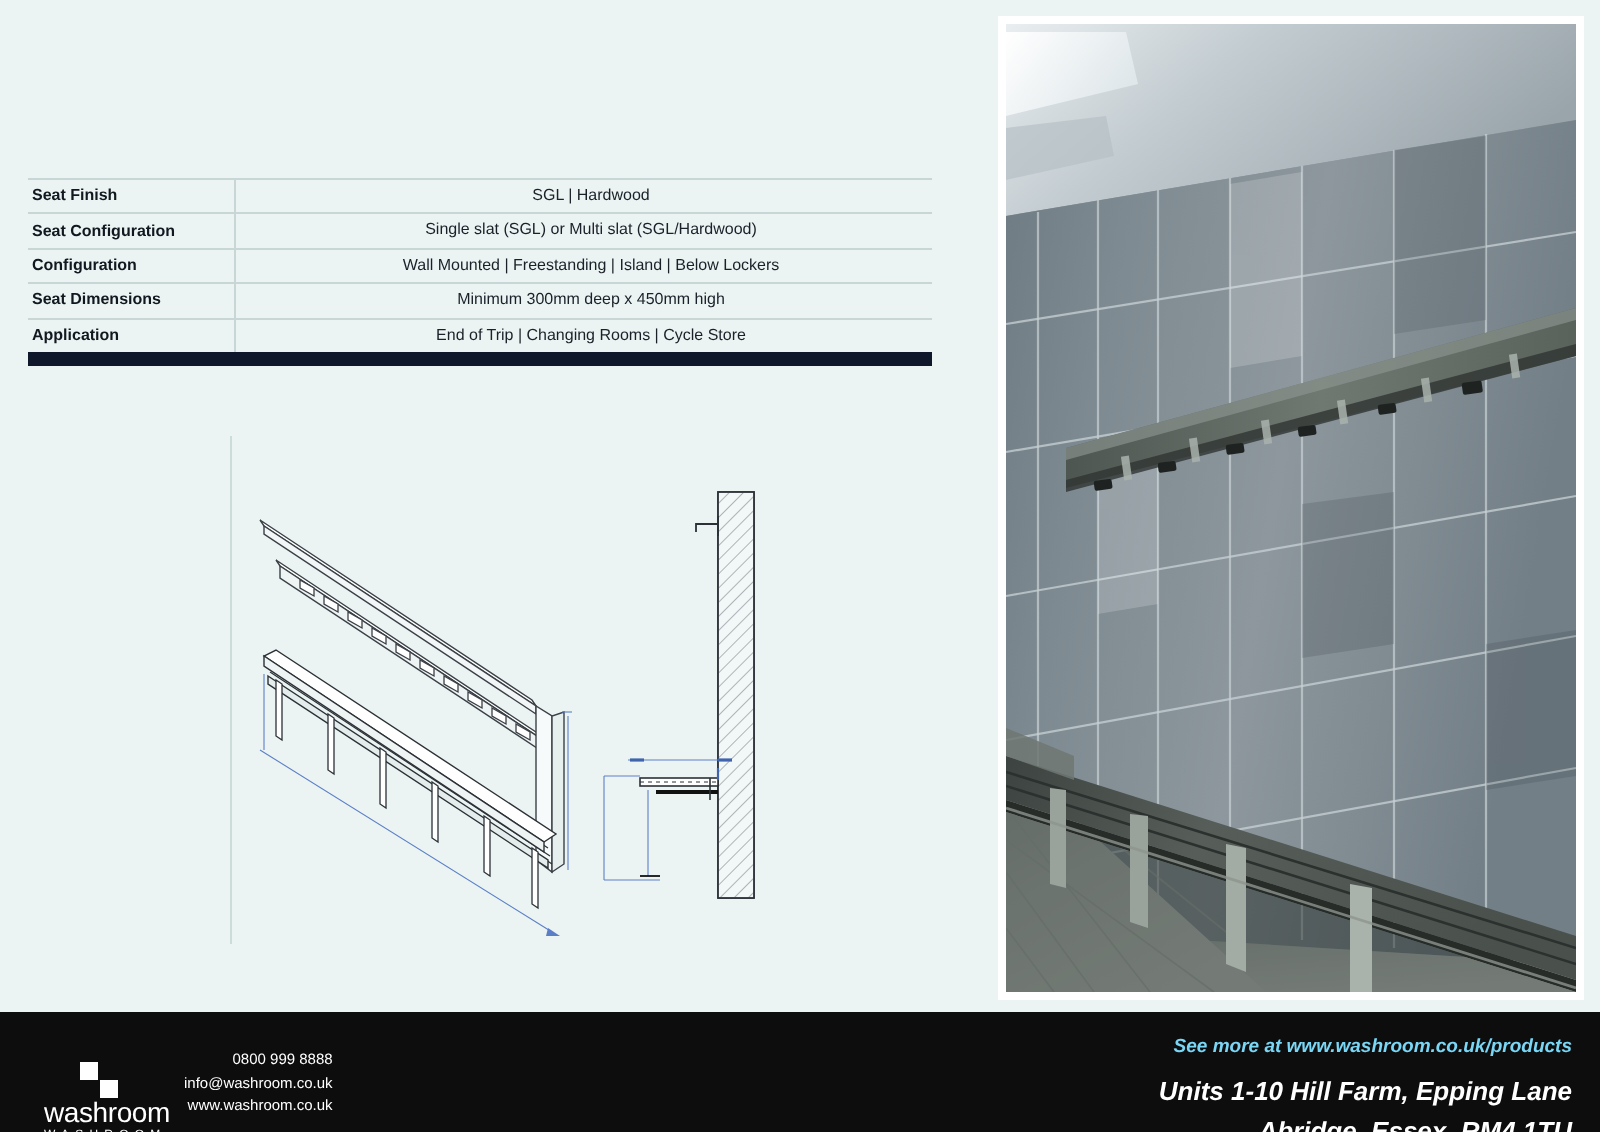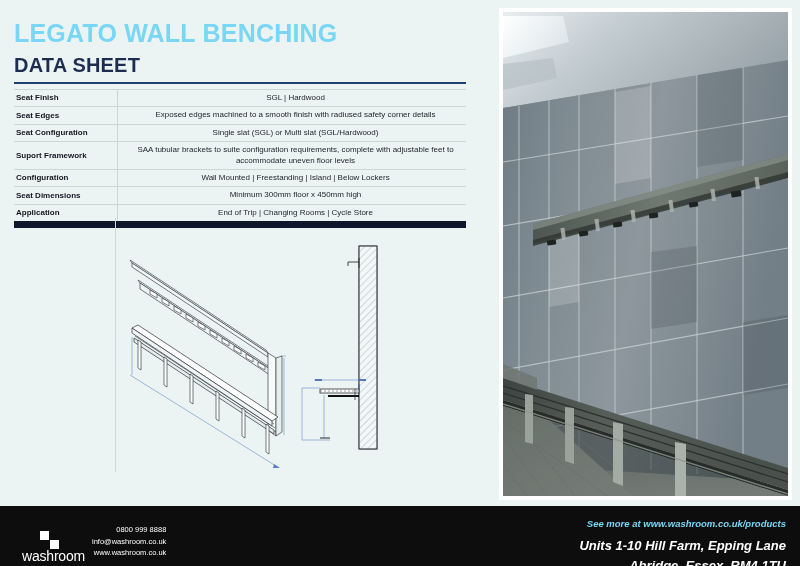--- a/index.html
+++ b/index.html
@@ -214,51 +214,38 @@
     white-space: nowrap;
   }
 </style>
 </head>
 <body>
 
 <div class="page">
 
   <div class="left-col">
 
-    <div class="title-block">
-      <h1 class="main-title">LEGATO WALL BENCHING</h1>
-      <h2 class="sub-title">DATA SHEET</h2>
-      <div class="title-rule"></div>
-    </div>
 
     <table class="spec-table">
       <tbody>
         <tr>
           <td class="spec-label">Seat Finish</td>
           <td class="spec-value">SGL | Hardwood</td>
         </tr>
         <tr>
-          <td class="spec-label">Seat Edges</td>
-          <td class="spec-value">Exposed edges machined to a smooth finish with radiused safety corner details</td>
-        </tr>
-        <tr>
           <td class="spec-label">Seat Configuration</td>
           <td class="spec-value">Single slat (SGL) or Multi slat (SGL/Hardwood)</td>
-        </tr>
-        <tr>
-          <td class="spec-label">Suport Framework</td>
-          <td class="spec-value">SAA tubular brackets to suite configuration requirements, complete with adjustable feet to accommodate uneven floor levels</td>
         </tr>
         <tr>
           <td class="spec-label">Configuration</td>
           <td class="spec-value">Wall Mounted | Freestanding | Island | Below Lockers</td>
         </tr>
         <tr>
           <td class="spec-label">Seat Dimensions</td>
-          <td class="spec-value">Minimum 300mm floor x 450mm high</td>
+          <td class="spec-value">Minimum 300mm deep x 450mm high</td>
         </tr>
         <tr>
           <td class="spec-label">Application</td>
           <td class="spec-value">End of Trip | Changing Rooms | Cycle Store</td>
         </tr>
       </tbody>
     </table>
 
     <div class="v-rule"></div>
 

